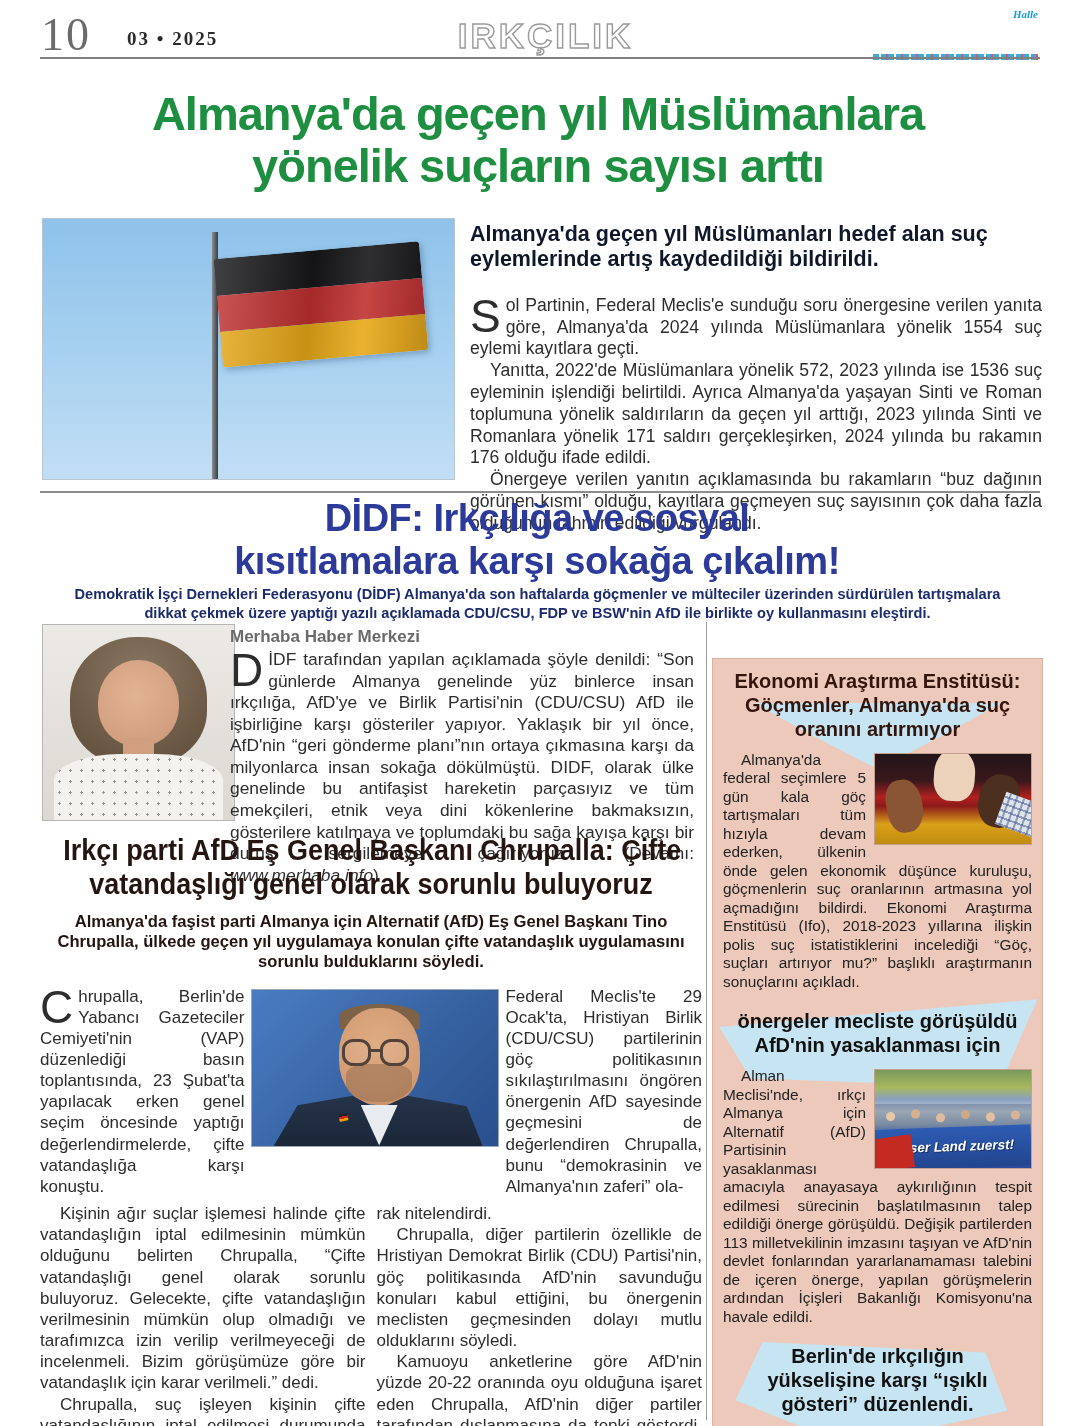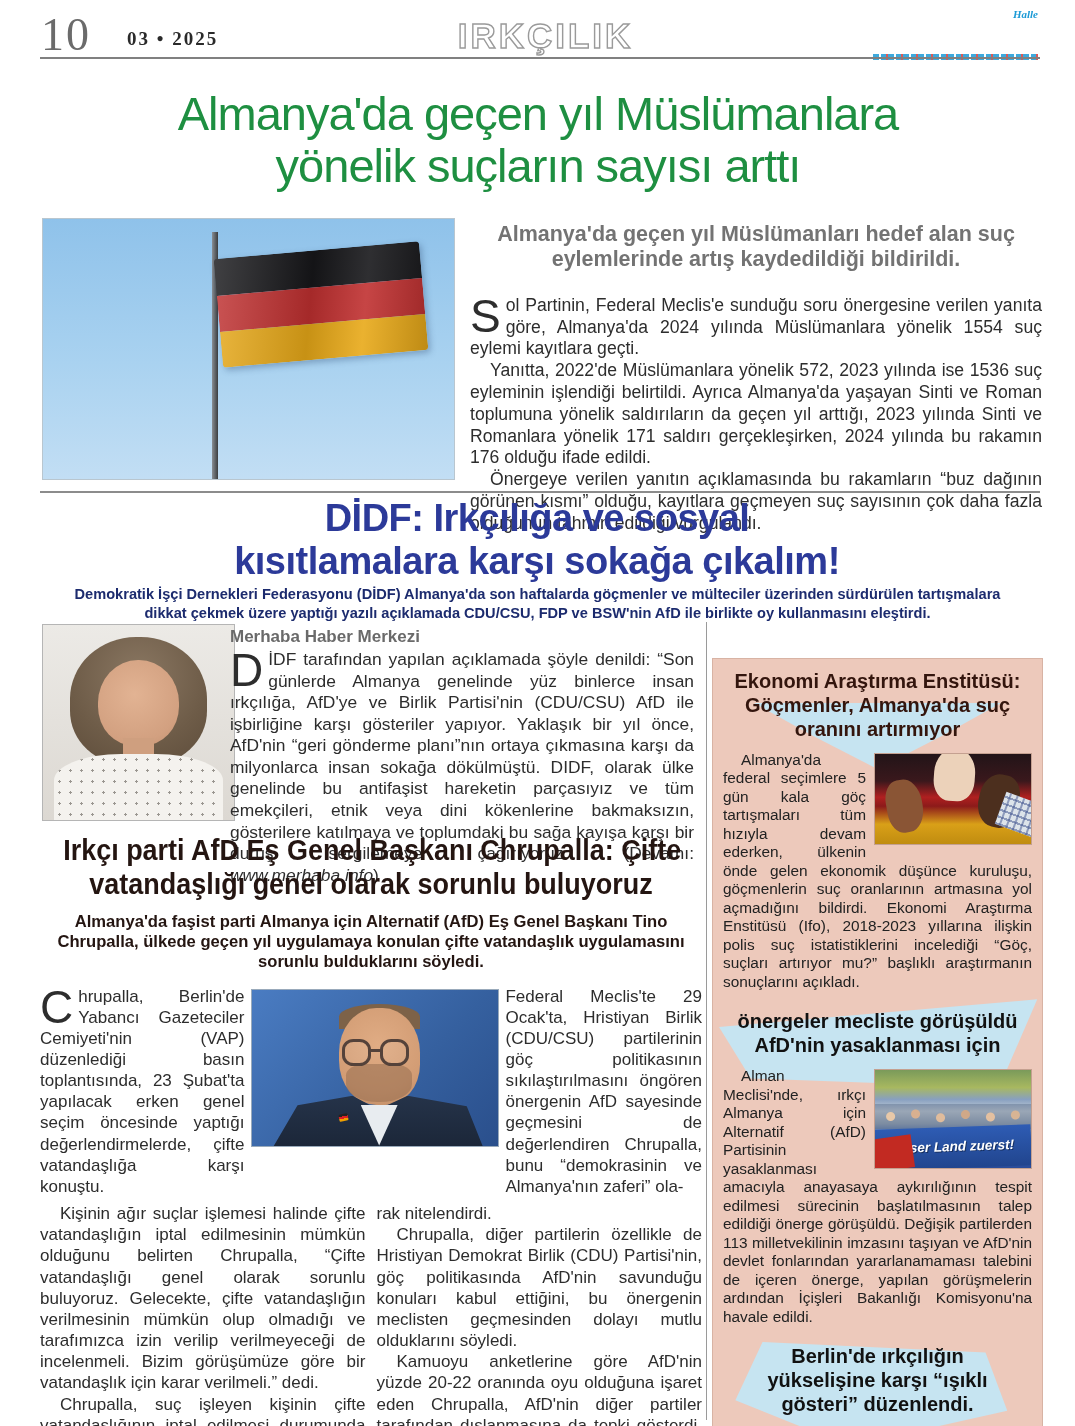--- a/index.html
+++ b/index.html
@@ -11,31 +11,31 @@
   .pagenum { position:absolute; left:41px; top:8px; font-family:"Liberation Serif", serif; font-size:46px; color:#6b6b6b; font-weight:400; letter-spacing:2px; }
   .issue-date { position:absolute; left:112px; top:28px; font-family:"Liberation Serif", serif; font-size:19px; font-weight:700; color:#2a2a2a; letter-spacing:2px;margin-left:15px; }
   .section-title { position:absolute; left:0; top:16px; width:100%; text-align:center; font-size:35px; font-weight:800; letter-spacing:3px; color:transparent; -webkit-text-stroke:1.4px #9a9a9a; text-stroke:1.4px #9a9a9a;padding-left:16px; }
   .logo { position:absolute; right:37px; top:10px; width:165px; height:46px; }
   .brand { font-family:"Liberation Serif", serif; font-style:italic; font-weight:700; font-size:40px; color:#1b9ad6; line-height:1; letter-spacing:-1px; }
   .brand-tag { position:absolute; right:0; top:-2px; font-family:"Liberation Serif", serif; font-style:italic; font-size:11px; font-weight:700; color:#1b9ad6; }
   .brand-bar { position:absolute; left:0; bottom:-4px; width:100%; height:6px; background:repeating-linear-gradient(90deg,#1b9ad6 0 6px,#ffffff 6px 8px,#1b9ad6 8px 13px,#d23b3b 13px 15px); opacity:.85; }
   .hdr-rule { position:absolute; left:40px; top:57px; width:1000px; height:2px; background:#808080; }
 
   
-  .a1-headline { position:absolute; left:38px; top:88px; width:1000px; text-align:center; font-size:47px; font-weight:400; color:#1e8f41; line-height:1.1; letter-spacing:-1px; }
+  .a1-headline { position:absolute; left:38px; top:88px; width:1000px; text-align:center; font-size:47px; font-weight:700; color:#1e8f41; line-height:1.1; letter-spacing:-1px; }
   .a1-headline .hl { display:block; }
   .flag-photo { position:absolute; left:42px; top:218px; width:413px; height:262px; background:linear-gradient(180deg,#8fc2ea 0%,#a9d2f0 55%,#c2def4 100%); border:1px solid #b9c6cf; overflow:hidden; }
   .flag-pole { position:absolute; left:41%; top:5%; width:6px; height:95%; background:linear-gradient(90deg,#8a8f94,#3a3d40); }
   .flag-cloth { position:absolute; left:42.5%; top:12%; width:50%; height:42%; transform:rotate(-5deg); border-radius:4px; overflow:hidden; box-shadow:2px 3px 6px rgba(40,70,110,.35); }
   .flag-cloth .s1 { height:34%; background:#17171a; }
   .flag-cloth .s2 { height:33%; background:#c03030; }
   .flag-cloth .s3 { height:33%; background:#e8a918; }
   .flag-shade { position:absolute; inset:0; background:linear-gradient(100deg,rgba(255,255,255,.18) 0%,rgba(0,0,0,.14) 45%,rgba(255,255,255,.10) 70%,rgba(0,0,0,.18) 100%); }
   .a1-body { position:absolute; left:470px; top:222px; width:572px; }
-  .a1-stand { text-align:center; font-size:21.5px; font-weight:700; color:#737373; line-height:1.18; margin-bottom:22px; }
+  .a1-stand { text-align:left; font-size:21.5px; font-weight:700; color:#0f172a; line-height:1.18; margin-bottom:22px; }
   .bodytext { font-size:17.6px; line-height:1.24; color:#2d2d2d; text-align:justify; }
   .bodytext p { text-indent:20px; }
   .bodytext p.nofirst { text-indent:0; }
   .dropcap { float:left; font-size:46px; line-height:.8; padding:3px 5px 0 0; font-weight:400; color:#2d2d2d; }
   .rule-mid { position:absolute; left:40px; top:491px; width:1000px; height:2px; background:#8c8c8c; }
 
   
   .a2-headline { position:absolute; left:137px; top:497px; width:800px; text-align:center; font-size:38px; font-weight:700; color:#2c3a99; line-height:1.13; letter-spacing:-0.5px; }
   .a2-headline .hl { display:block; }
   .a2-stand { position:absolute; left:55px; top:585px; width:965px; text-align:center; font-size:14.6px; font-weight:700; color:#1c2b6e; line-height:1.3; }

